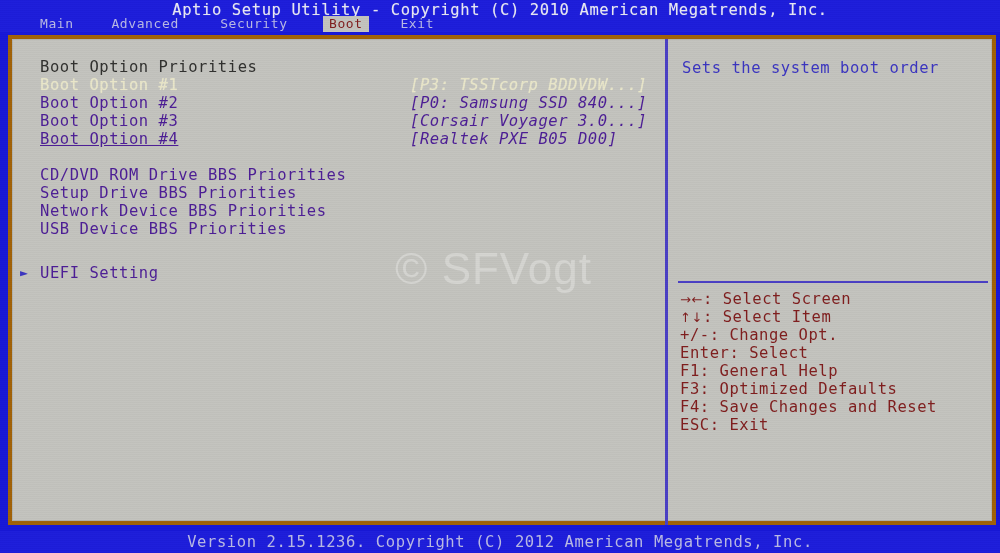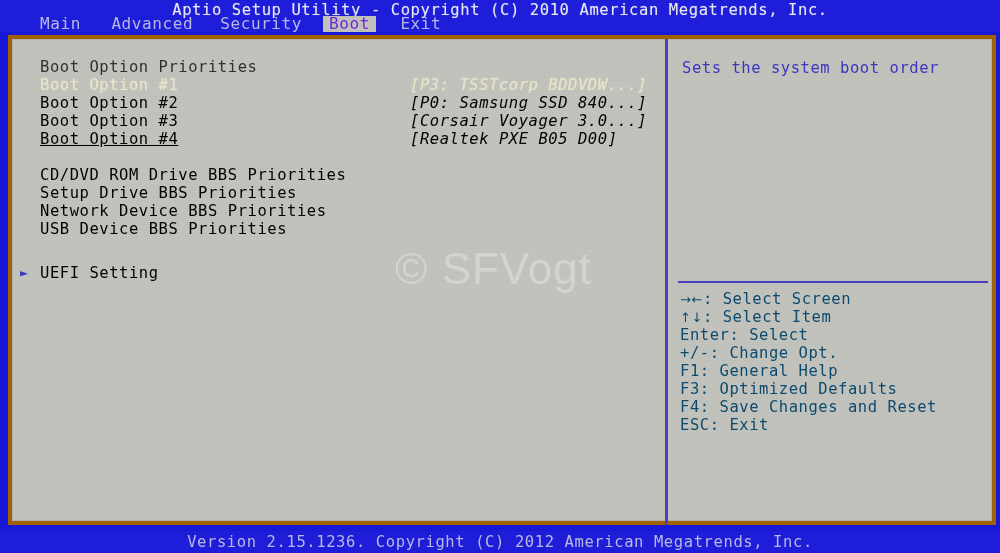--- a/index.html
+++ b/index.html
@@ -40,30 +40,30 @@
     position: absolute;
     left: 0; top: 16px;
     height: 16px;
     width: 1000px;
   }
   .menu-tab {
     position: absolute;
     top: 0;
     height: 16px;
     line-height: 16px;
-    font-size: 16px;
+    font-size: 13px;
     letter-spacing: 0.6px;
     color: #b9b9e4;
     white-space: pre;
     padding: 0 6px;
     cursor: pointer;
   }
   .menu-tab.active {
     background: #c3c3be;
-    color: #6d28d9;
+    color: #7f1d1d;
   }
 
   
   #panel {
     position: absolute;
     left: 8px;
     top: 35px;
     width: 988px;
     height: 490px;
     background: #c3c3be;
@@ -103,21 +103,21 @@
     letter-spacing: 0.55px;
   }
   .opt-label {
     left: 28px;
   }
   .opt-value {
     left: 398px;
     font-style: italic;
   }
   .c-head   { color: #30302e; }
-  .c-normal { color: #000000; }
+  .c-normal { color: #4c1d95; }
   .c-sel    { color: #e9e6c9; text-shadow: 0 0 1px rgba(240,240,210,0.6); }
   .arrow-mark {
     position: absolute;
     left: 8px;
     font-size: 13px;
     line-height: 18px;
     color: #3b35c0;
   }
 
   
@@ -151,21 +151,21 @@
     position: absolute;
     left: 12px;
     top: 251px;
     width: 316px;
   }
   .key-row {
     height: 18px;
     line-height: 18px;
     font-size: 15.5px;
     letter-spacing: 0.55px;
-    color: #0c4a6e;
+    color: #7f1d1d;
     white-space: pre;
   }
   .key-glyph {
     font-family: "DejaVu Sans", sans-serif;
     font-size: 13px;
   }
 
   
   #watermark {
     position: absolute;
@@ -255,22 +255,22 @@
       </div>
 
     <div id="vertical-divider"></div>
 
     <div id="help-area">
       <div id="help-desc">Sets the system boot order</div>
       <div id="help-divider"></div>
       <div id="keylegend">
           <div class="key-row"><span class="key-glyph">→←</span><span>: Select Screen</span></div>
           <div class="key-row"><span class="key-glyph">↑↓</span><span>: Select Item</span></div>
+          <div class="key-row"><span>+/-: Change Opt.</span></div>
           <div class="key-row"><span>Enter: Select</span></div>
-          <div class="key-row"><span>+/-: Change Opt.</span></div>
           <div class="key-row"><span>F1: General Help</span></div>
           <div class="key-row"><span>F3: Optimized Defaults</span></div>
           <div class="key-row"><span>F4: Save Changes and Reset</span></div>
           <div class="key-row"><span>ESC: Exit</span></div>
         </div>
     </div>
 
   </div>
 </div>
 

